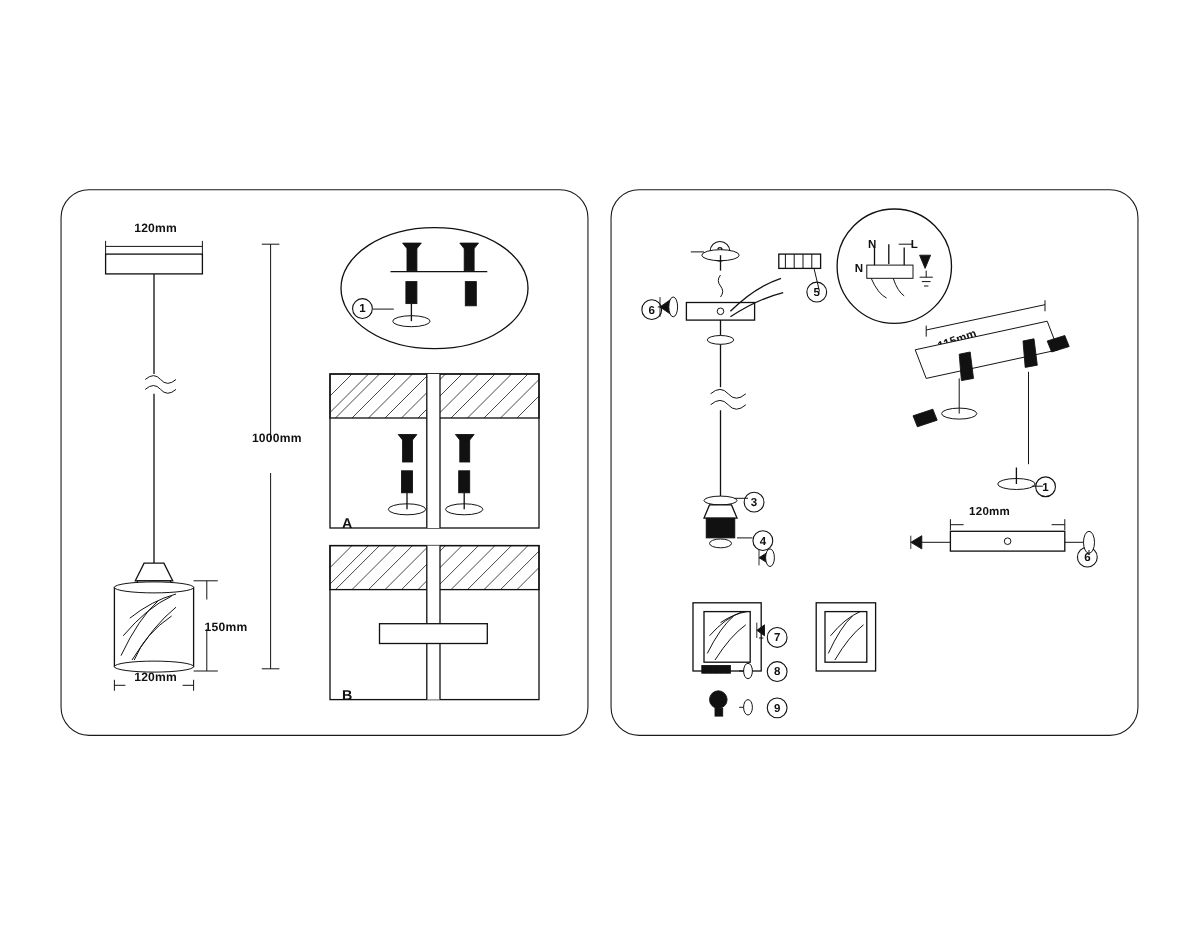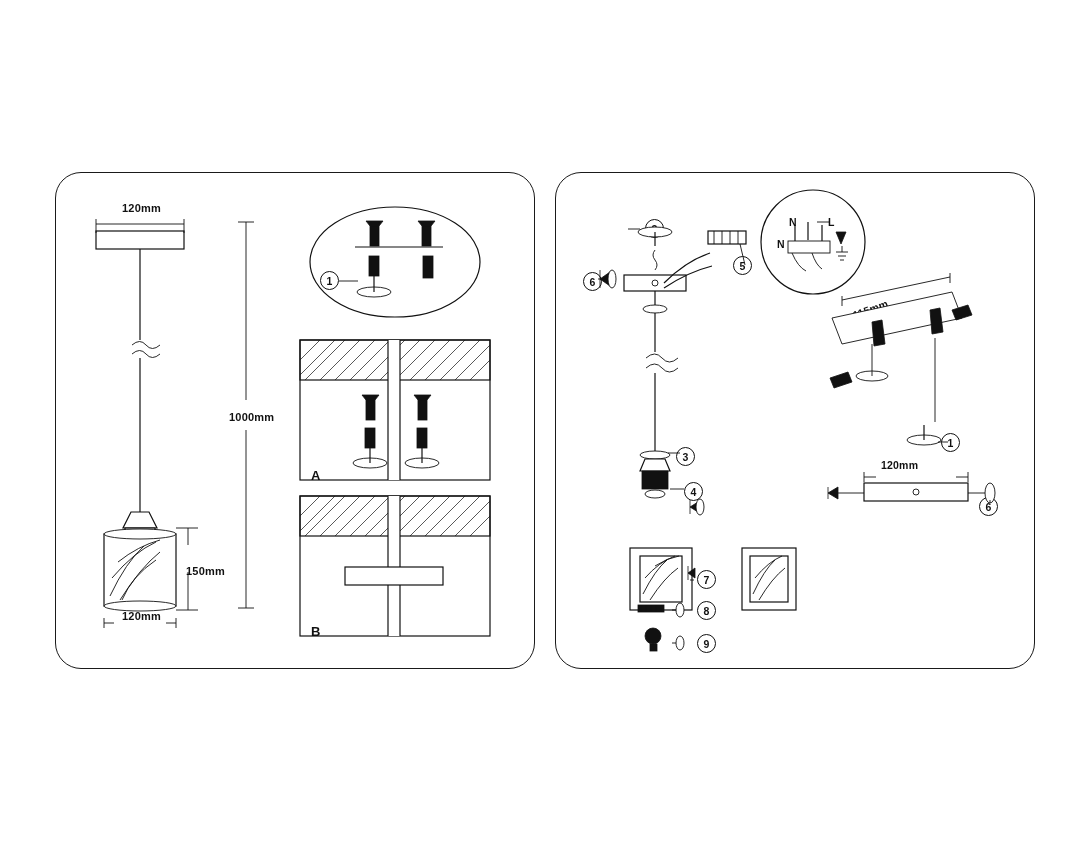--- a/index.html
+++ b/index.html
@@ -64,21 +64,21 @@
 </style>
 </head>
 <body>
 
 <div class="sheet">
 
   <div class="panel" id="panel-left"></div>
 
   <div class="lbl" style="left:122px; top:202px;">120mm</div>
 
-  <div class="lbl" style="left:229px; top:411px;">1000mm</div>
+  <div class="lbl" style="left:229px; top:393px;">1000mm</div>
 
   <div class="lbl" style="left:186px; top:565px;">150mm</div>
 
   <div class="lbl" style="left:122px; top:610px;">120mm</div>
 
   <div class="lbl ltr" style="left:311px; top:468px;">A</div>
   <div class="lbl ltr" style="left:311px; top:624px;">B</div>
 
   <div class="callout" style="left:320px; top:271px;">1</div>
 

